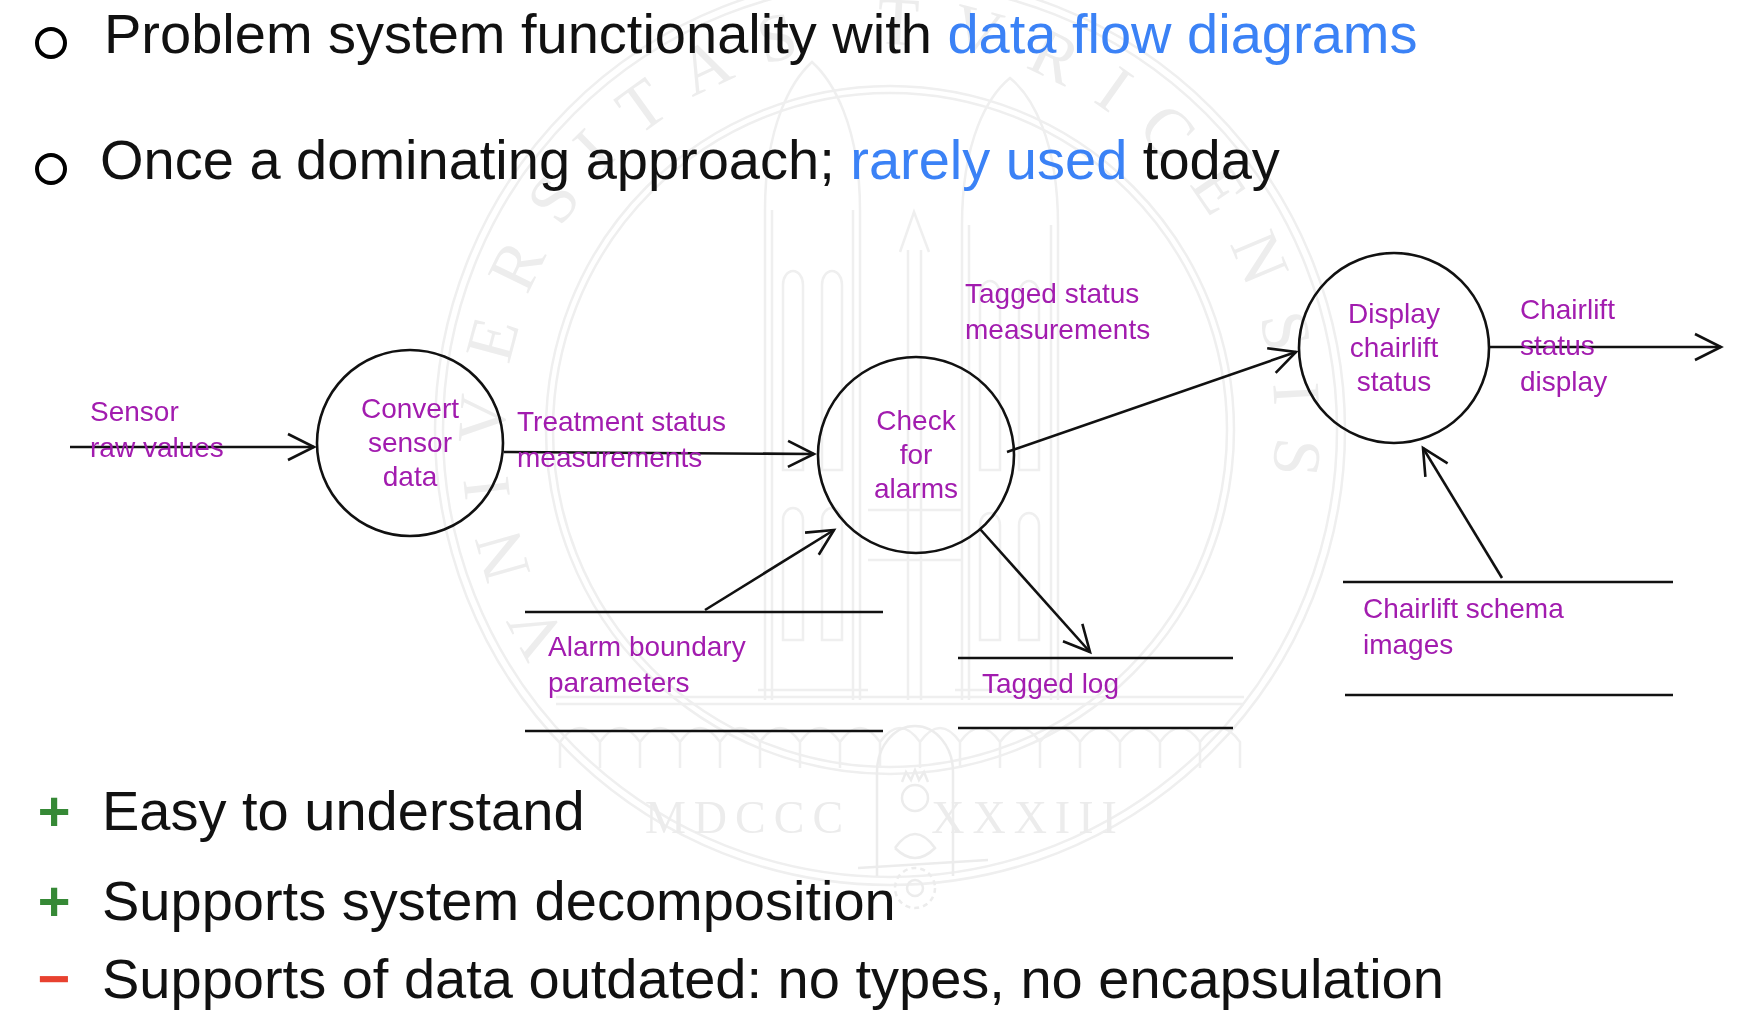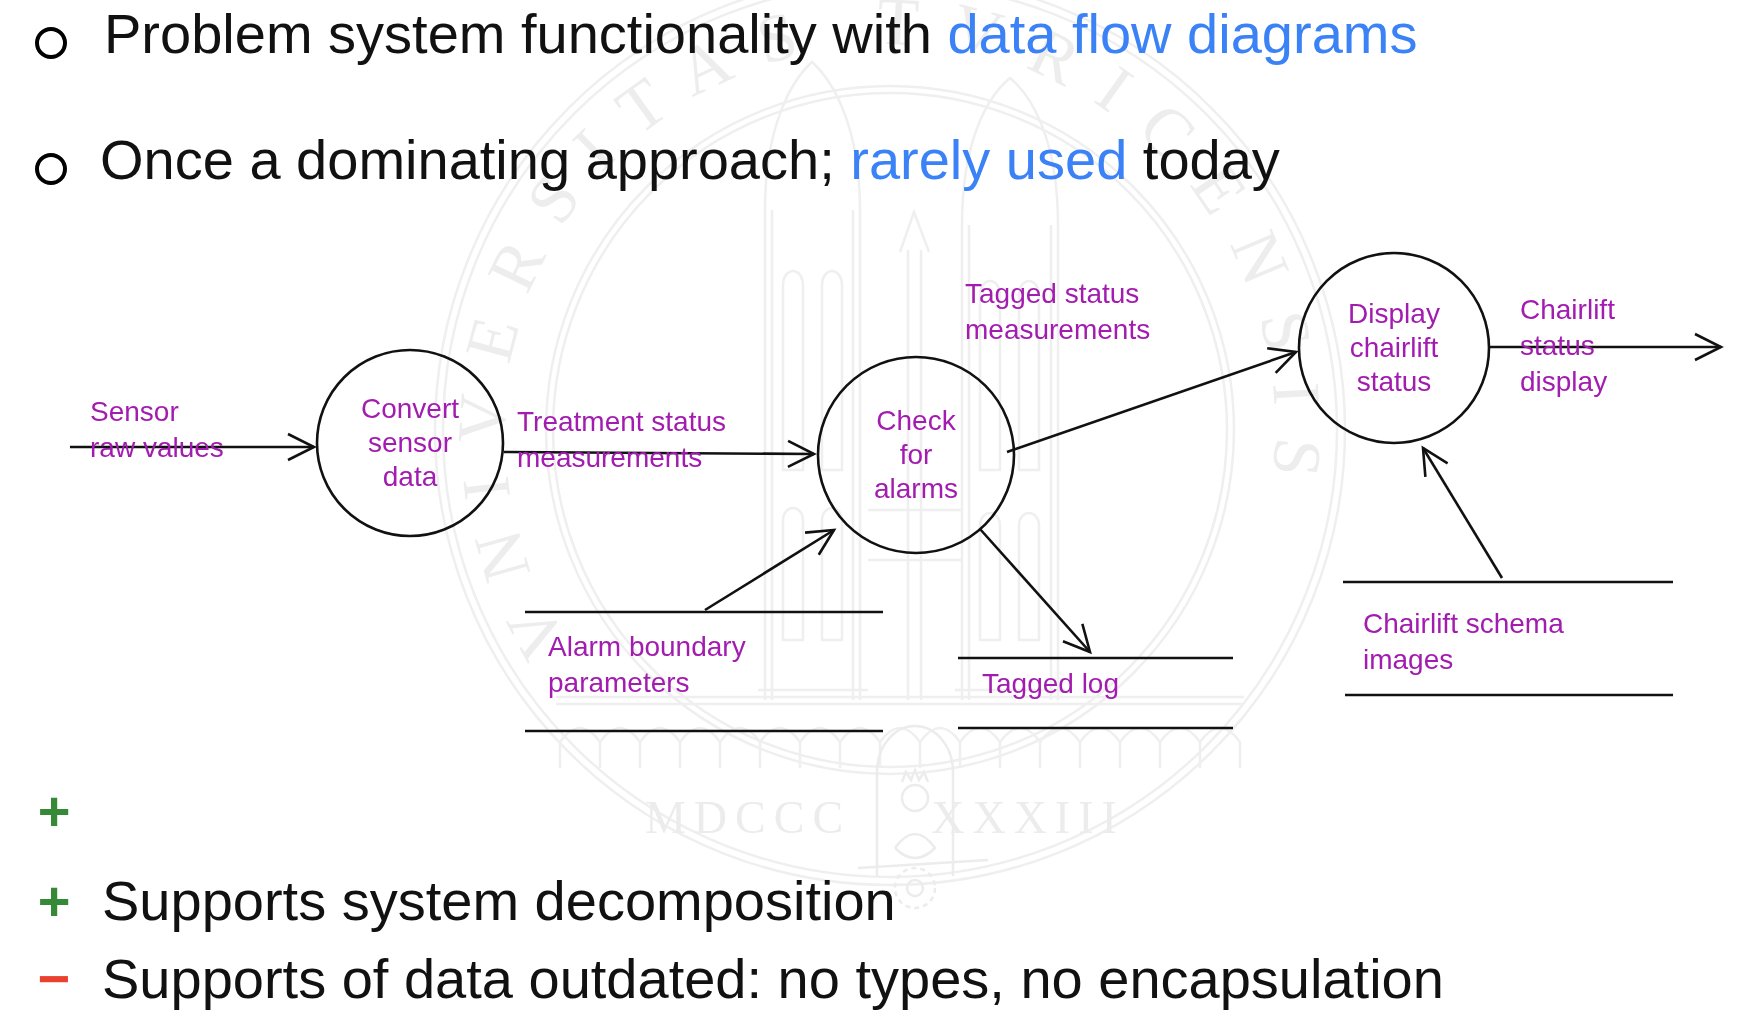--- a/index.html
+++ b/index.html
@@ -141,25 +141,26 @@
 measurements</div>
 <div class="abs layer dlabel" style="left:965px;top:276px">Tagged status
 measurements</div>
 <div class="abs layer dlabel" style="left:1520px;top:292px">Chairlift
 status
 display</div>
 
 <div class="abs layer dlabel" style="left:548px;top:629px">Alarm boundary
 parameters</div>
 <div class="abs layer dlabel" style="left:982px;top:666px">Tagged log</div>
-<div class="abs layer dlabel" style="left:1363px;top:606px">Chairlift schema
+<div class="abs layer dlabel" style="left:1363px;top:591px">Chairlift schema
 images</div>
 
 <div class="abs layer brow" style="left:30px;top:777px">
   <span class="sign plus">+</span>
+  <span>Easy to understand</span>
 </div>
 <div class="abs layer brow" style="left:30px;top:867px">
   <span class="sign plus">+</span>
   <span>Supports system decomposition</span>
 </div>
 <div class="abs layer brow" style="left:30px;top:945px">
   <span class="sign minus">−</span>
   <span>Supports of data outdated: no types, no encapsulation</span>
 </div>
 

